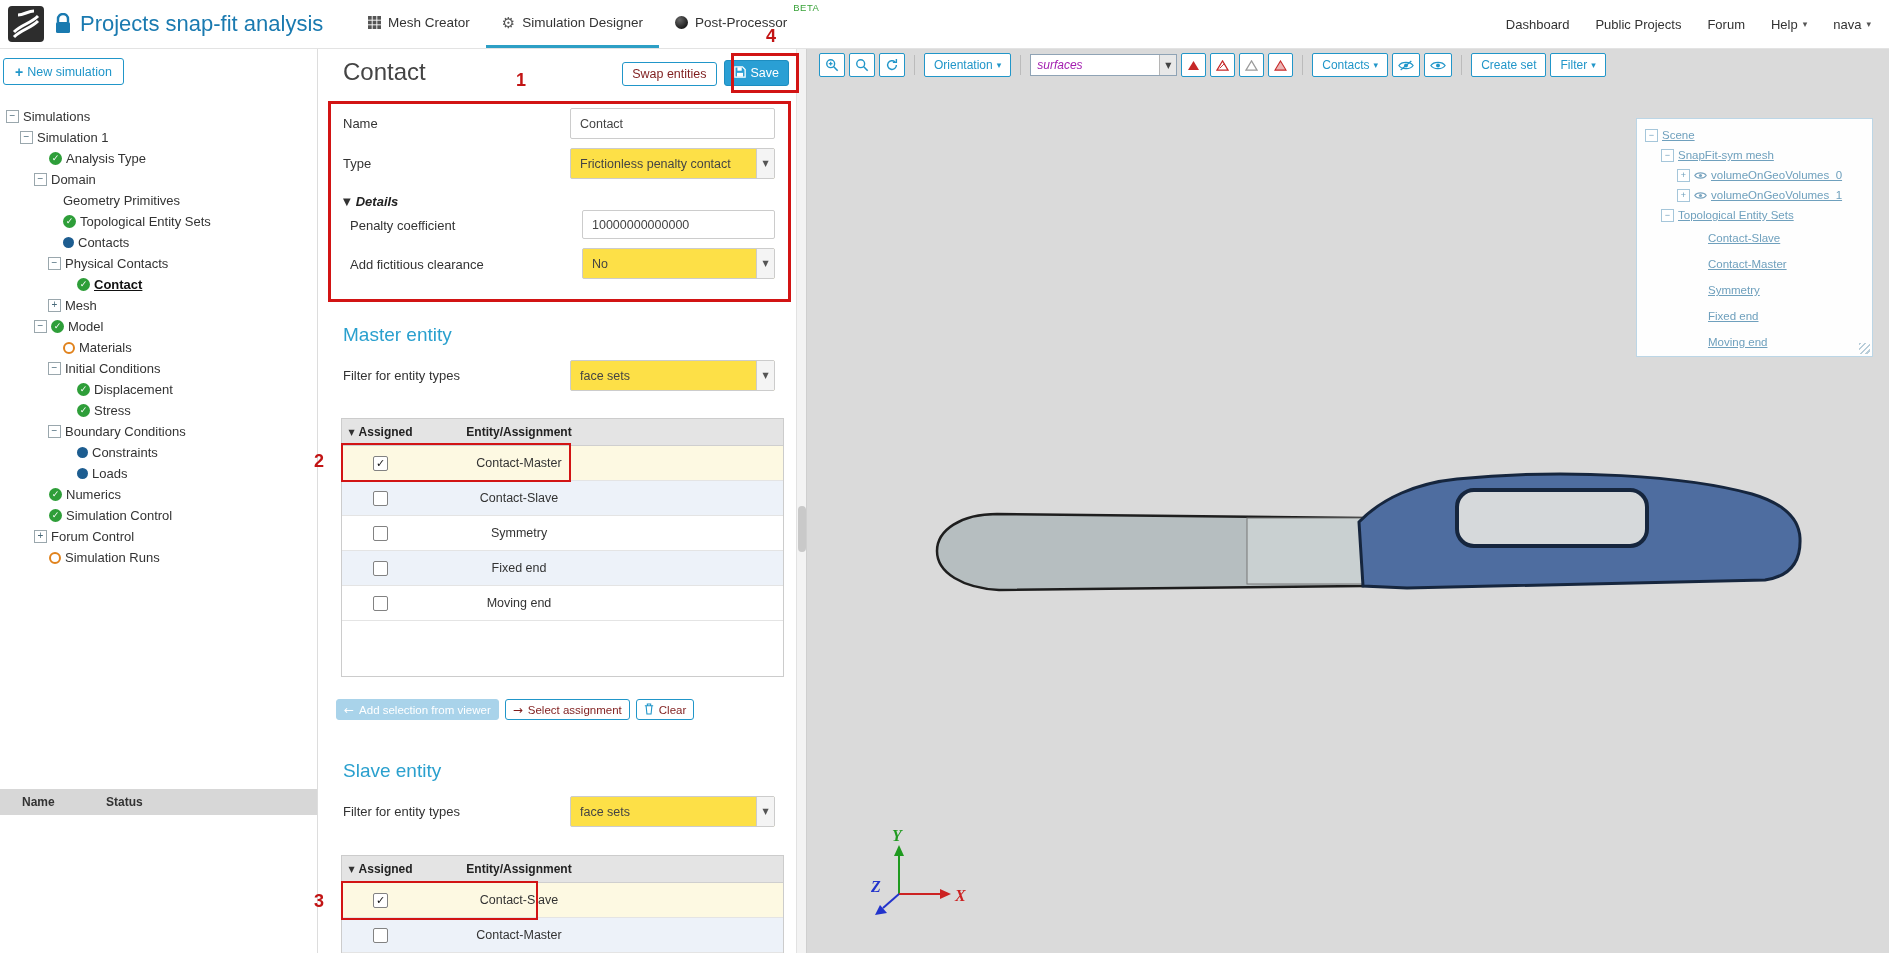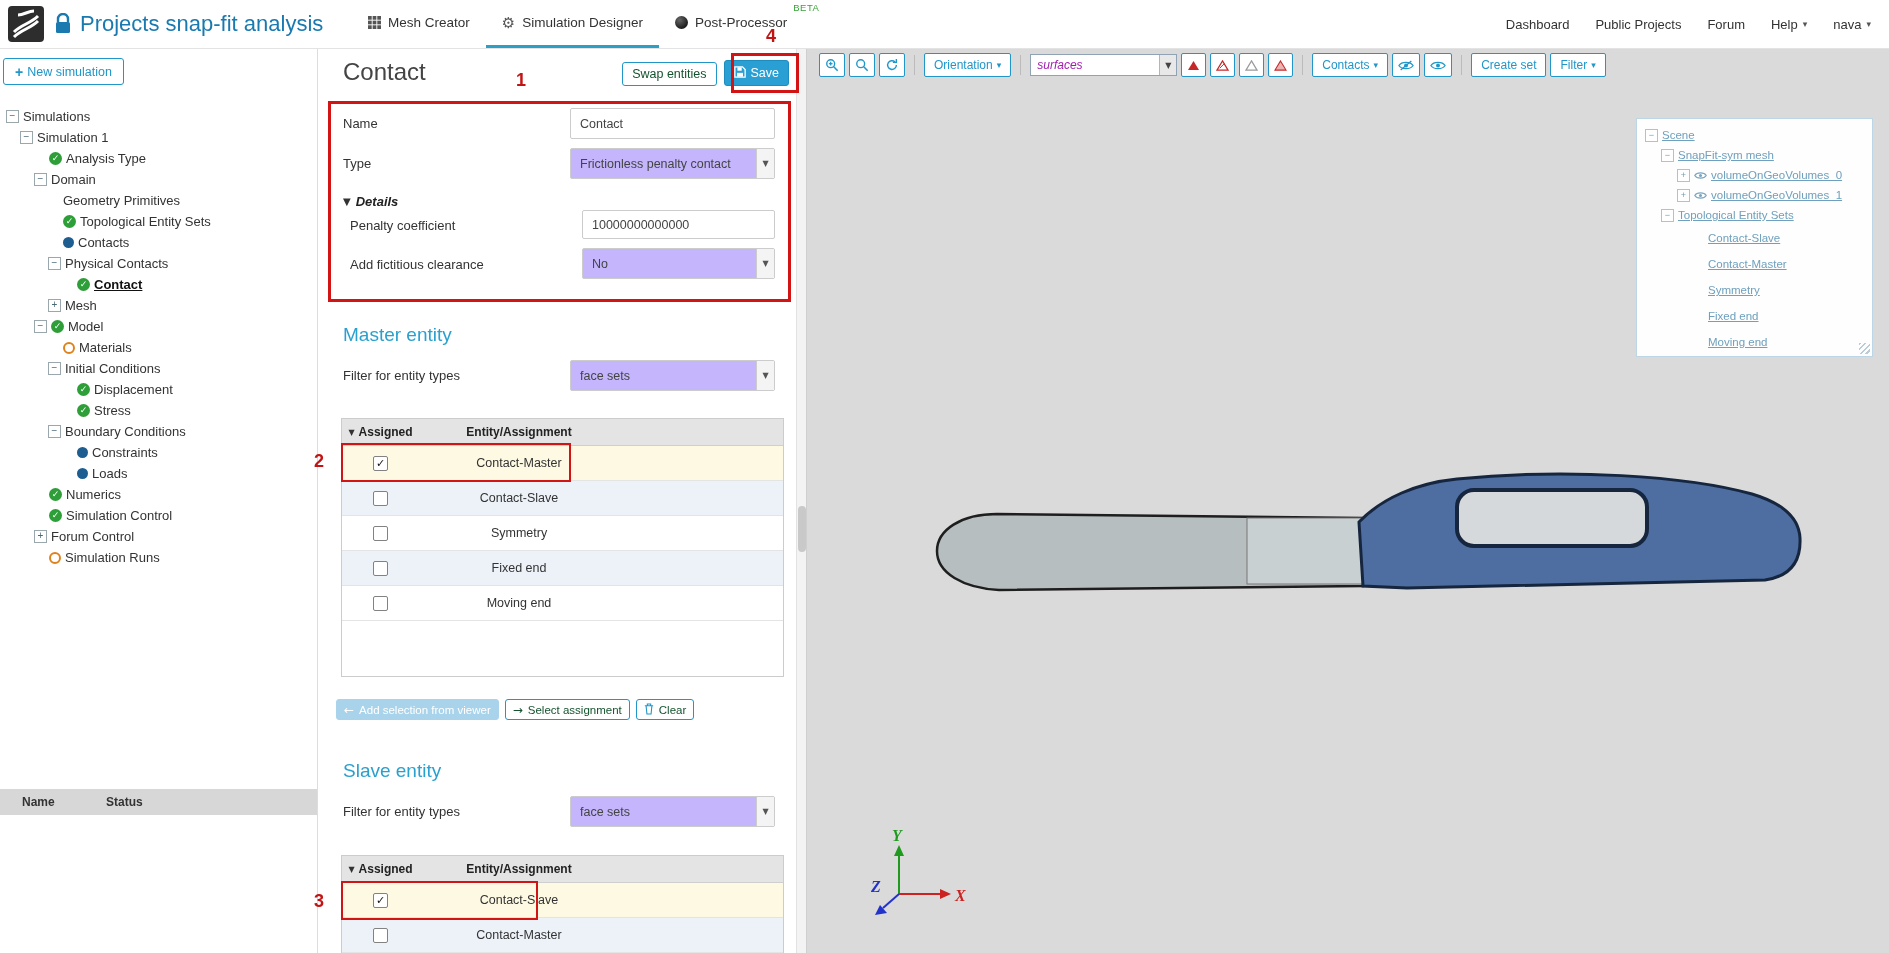--- a/index.html
+++ b/index.html
@@ -37,26 +37,26 @@
   .job-status{position:absolute;left:0;top:741px;width:317px;}
   .js-bar{height:34px;background:#ececec;border-top:1px solid #ddd;color:#2d9fc5;font-size:13px;line-height:34px;padding-left:11px;}
   .js-cols{height:26px;background:#d7d7d7;font-weight:bold;font-size:12px;line-height:26px;position:relative;}
   .js-name{position:absolute;left:22px;}
   .js-status{position:absolute;left:106px;}
   .js-empty{height:26px;text-align:center;font-size:12px;color:#444;line-height:28px;background:#fff;}
   
   .panel{position:absolute;top:48px;left:318px;width:478px;height:905px;background:#fff;overflow:hidden;}
   .pheader{position:absolute;top:10px;left:25px;right:7px;display:flex;align-items:flex-start;}
   .ptit{flex:1;font-size:24px;color:#444;}
-  .btn{display:inline-flex;align-items:center;gap:5px;border:1px solid #2196c9;background:#fff;color:#14532d;border-radius:3px;font-size:12.5px;padding:0 9px;height:24px;cursor:pointer;font-family:inherit;white-space:nowrap;}
+  .btn{display:inline-flex;align-items:center;gap:5px;border:1px solid #2196c9;background:#fff;color:#7f1d1d;border-radius:3px;font-size:12.5px;padding:0 9px;height:24px;cursor:pointer;font-family:inherit;white-space:nowrap;}
   .btn.primary{background:#2a9fd4;border-color:#1d8dc0;color:#fff;height:26px;}
   .btn.disabled{background:#a9d3ea;border-color:#a9d3ea;color:#fff;cursor:default;}
   .flabel{position:absolute;font-size:13px;color:#333;white-space:nowrap;}
   .finput{position:absolute;border:1px solid #ccc;border-radius:2px;font-size:12.5px;color:#444;padding:0 9px;font-family:inherit;background:#fff;box-sizing:border-box;}
-  .fselect{position:absolute;border:1px solid #ccc;border-radius:2px;background:#c4b5fd;box-sizing:border-box;display:flex;align-items:center;cursor:pointer;}
+  .fselect{position:absolute;border:1px solid #ccc;border-radius:2px;background:#fde047;box-sizing:border-box;display:flex;align-items:center;cursor:pointer;}
   .fselect .sval{flex:1;font-size:12.5px;color:#444;padding-left:9px;white-space:nowrap;overflow:hidden;}
   .fselect .sarrow{width:17px;align-self:stretch;border-left:1px solid #ccc;background:#f4f4f4;display:flex;align-items:center;justify-content:center;font-size:8px;color:#555;font-family:"DejaVu Sans",sans-serif;}
   .dethead{position:absolute;left:25px;top:146px;font-style:italic;font-weight:bold;font-size:13px;color:#222;display:flex;align-items:center;gap:5px;}
   .dethead .tri{font-style:normal;font-size:10px;color:#333;font-family:"DejaVu Sans",sans-serif;}
   .sechead{position:absolute;font-size:19px;color:#2aa0ce;}
   .etable{position:absolute;width:443px;border:1px solid #ccc;box-sizing:border-box;background:#fff;}
   .ehead{display:flex;align-items:center;background:#e4e4e4;height:26px;font-weight:bold;font-size:12px;color:#222;border-bottom:1px solid #cfcfcf;}
   .h1{width:77px;text-align:center;display:flex;align-items:center;justify-content:center;gap:4px;}
   .h1 .sorttri{font-size:8px;color:#333;font-weight:normal;font-family:"DejaVu Sans",sans-serif;}
   .h2{width:200px;text-align:center;}

